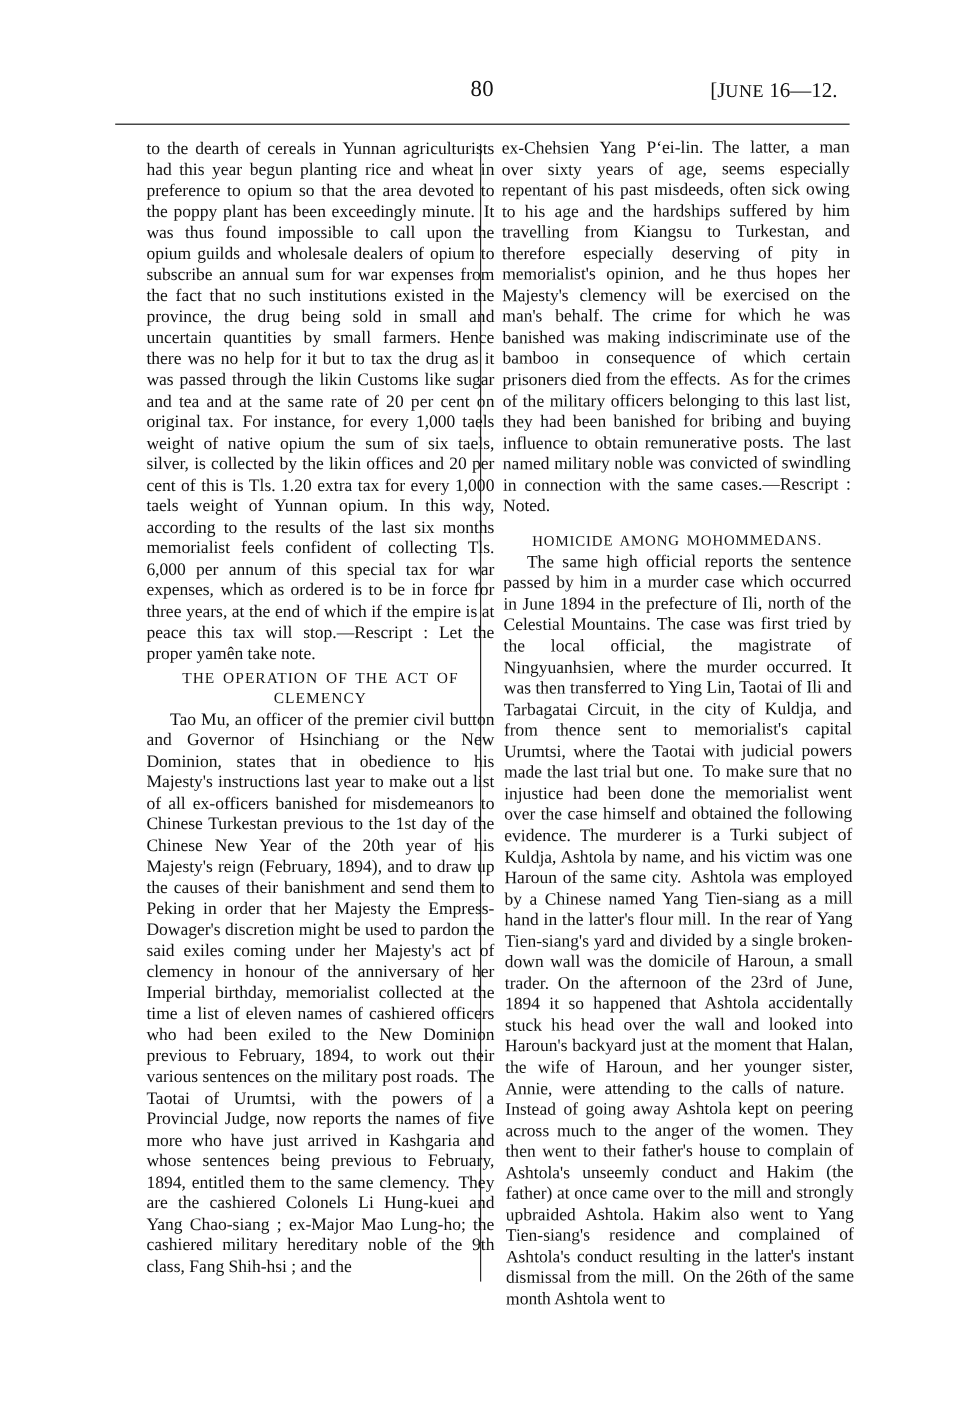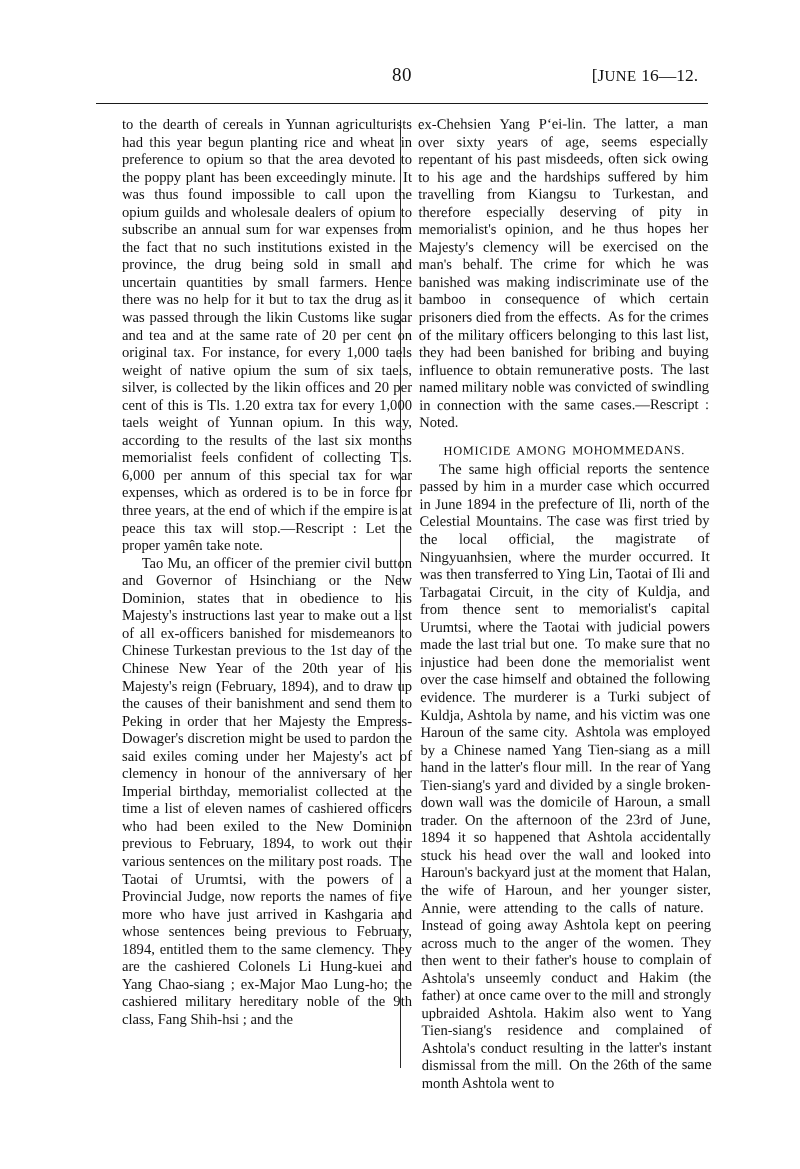--- a/index.html
+++ b/index.html
@@ -141,20 +141,21 @@
 
   <div class="head-rule"></div>
   <div class="col-divider"></div>
 
   <div class="columns">
 
     <div class="col col-left">
       <p class="noindent"><span>to the dearth of cereals in Yunnan agriculturists had this year begun planting rice and wheat in preference to opium so that the area devoted to the poppy plant has been exceedingly minute. It was thus found impossible to call upon the opium guilds and wholesale dealers of opium to subscribe an annual sum for war expenses from the fact that no such institutions existed in the province, the drug being sold in small and uncertain quantities by small farmers. Hence there was no help for it but to tax the drug as it was passed through the likin Customs like sugar and tea and at the same rate of 20 per cent on original tax. For instance, for every 1,000 taels weight of native opium the sum of six taels, silver, is collected by the likin offices and 20 per cent of this is Tls. 1.20 extra tax for every 1,000 taels weight of Yunnan opium. In this way, according to the results of the last six months memorialist feels confident of collecting Tls. 6,000 per annum of this special tax for war expenses, which as ordered is to be in force for three years, at the end of which if the empire is at peace this tax will stop.</span><span class="rescript"><span>—</span><span>Rescript : Let the proper yamên take note.</span></span></p>
 
 
+      <p class="section-head">THE OPERATION OF THE ACT OF CLEMENCY</p>
 
       <p>Tao Mu, an officer of the premier civil button and Governor of Hsinchiang or the New Dominion, states that in obedience to his Majesty's instructions last year to make out a list of all ex-officers banished for misdemeanors to Chinese Turkestan previous to the 1st day of the Chinese New Year of the 20th year of his Majesty's reign (February, 1894), and to draw up the causes of their banishment and send them to Peking in order that her Majesty the Empress-Dowager's discretion might be used to pardon the said exiles coming under her Majesty's act of clemency in honour of the anniversary of her Imperial birthday, memorialist collected at the time a list of eleven names of cashiered officers who had been exiled to the New Dominion previous to February, 1894, to work out their various sentences on the military post roads. The Taotai of Urumtsi, with the powers of a Provincial Judge, now reports the names of five more who have just arrived in Kashgaria and whose sentences being previous to February, 1894, entitled them to the same clemency. They are the cashiered Colonels Li Hung-kuei and Yang Chao-siang ; ex-Major Mao Lung-ho; the cashiered military hereditary noble of the 9th class, Fang Shih-hsi ;  and the</p>
     </div>
 
     <div class="col col-right">
       <p class="noindent"><span>ex-</span><span class="rescript">Chehsien</span><span> Yang P‘ei-lin. The latter, a man over sixty years of age, seems especially repentant of his past misdeeds, often sick owing to his age and the hardships suffered by him travelling from Kiangsu to Turkestan, and therefore especially deserving of pity in memorialist's opinion, and he thus hopes her Majesty's clemency will be exercised on the man's behalf. The crime for which he was banished was making indiscriminate  use of the bamboo in consequence of which certain prisoners died from the effects. As for the crimes of the military officers belonging to this last list, they had been banished for bribing and buying influence to obtain remunerative posts. The last named military noble was convicted of swindling in connection with the same cases.</span><span class="rescript"><span>—</span><span>Rescript : Noted.</span></span></p>
 
       <p class="section-head sub">HOMICIDE AMONG MOHOMMEDANS.</p>
 
       <p>The same high official reports the sentence passed by him in a murder case which occurred in June 1894 in the prefecture of Ili, north of the Celestial Mountains. The case was first tried by the local official, the magistrate of Ningyuanhsien, where the murder occurred. It was then transferred to Ying Lin, Taotai of Ili and Tarbagatai Circuit, in the city of Kuldja, and from thence sent to memorialist's capital Urumtsi, where the Taotai with judicial powers made the last trial but one. To make sure that no injustice had been done the memorialist went over the case himself and obtained the following evidence. The murderer is a Turki subject of Kuldja, Ashtola by name, and his victim was one Haroun of the same city. Ashtola was employed by a Chinese named Yang Tien-siang as a mill hand in the latter's flour mill. In the rear of Yang Tien-siang's yard and divided by a single broken-down wall was the domicile of Haroun, a small trader. On the afternoon of the 23rd of June, 1894 it so happened that Ashtola accidentally stuck his head over the wall and looked into Haroun's backyard just at the moment that Halan, the wife of Haroun, and her younger sister, Annie, were attending to the calls of nature. Instead of going away Ashtola kept on peering across much to the anger of the women. They then went to their father's house to complain of Ashtola's unseemly conduct and Hakim (the father) at once came over to the mill and strongly upbraided Ashtola. Hakim also went to Yang Tien-siang's residence and complained of Ashtola's conduct resulting in the latter's instant dismissal from the mill. On the 26th of the same month Ashtola went to</p>

